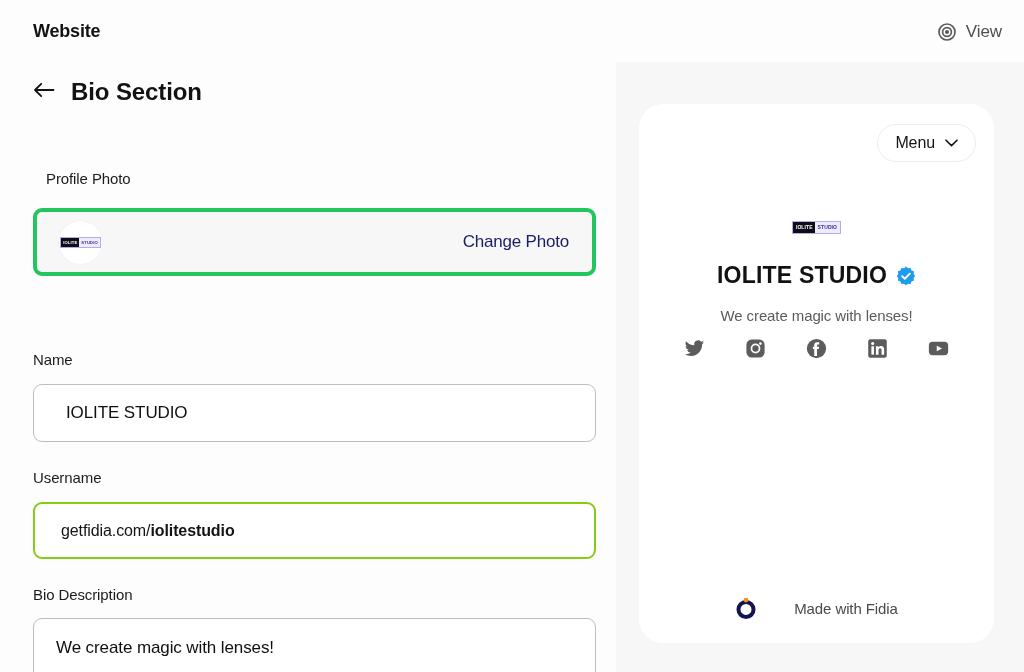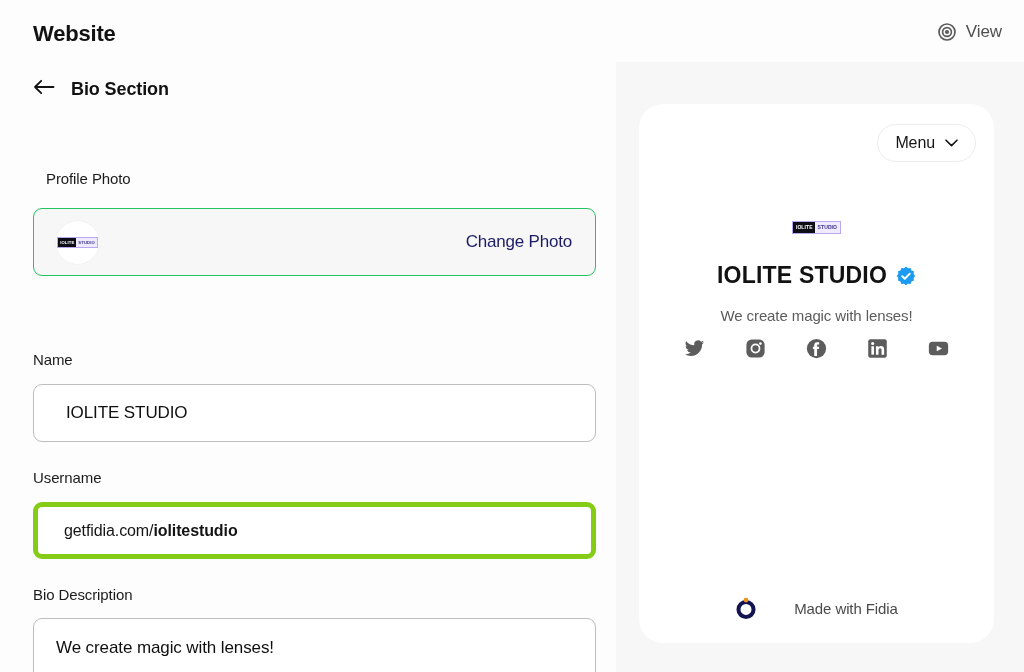--- a/index.html
+++ b/index.html
@@ -9,45 +9,45 @@
     font-family: "Liberation Sans", sans-serif;
     overflow: hidden;
     -webkit-font-smoothing: antialiased;
   }
   .page { position: relative; width: 1024px; height: 672px; background:#fdfdfd; }
 
   
   .header { position:absolute; left:0; top:0; width:1024px; height:62px; }
   .app-title {
     position:absolute; left:33px; top:21px;
-    font-size:22px; font-weight:700; color:#121212; letter-spacing:-0.2px;
+    font-size:18px; font-weight:700; color:#121212; letter-spacing:-0.2px;
   }
   .header-actions { position:absolute; right:22px; top:22px; display:flex; align-items:center; gap:26px;flex-direction:column; }
   .hdr-btn { display:flex; align-items:center; gap:9px; color:#5c5c5c; cursor:pointer; }
   .hdr-btn .lbl { font-size:17px; font-weight:400; color:#4f4f4f; letter-spacing:-0.1px; }
   .hdr-ico { width:20px; height:20px; display:block; }
 
   
   .left { position:absolute; left:0; top:62px; width:616px; height:610px; background:#fdfdfd; }
   .back-row { position:absolute; left:33px; top:16px; display:flex; align-items:center; gap:16px; cursor:pointer;}
   .back-arrow { width:22px; height:18px; }
-  .section-title { font-size:18px; font-weight:700; color:#121212; letter-spacing:-0.1px; }
+  .section-title { font-size:24px; font-weight:700; color:#121212; letter-spacing:-0.1px; }
   .section-sub {
     position:absolute; left:33px; top:58px;
     font-size:17px; color:#7b7b7b; font-weight:400; letter-spacing:-0.1px;
   }
 
   .field-label {
     font-size:15px; color:#1b1b1b; font-weight:400; letter-spacing:-0.1px;
   }
 
   .photo-label { position:absolute; left:33px; top:108px;margin-left:13px; }
   .photo-box {
     position:absolute; left:33px; top:146px; width:563px; height:68px;
-    background:#f7f7f7; border:1px solid #22c55e; border-radius:9px;
+    background:#f7f7f7; border:4px solid #22c55e; border-radius:9px;
     display:flex; align-items:center; justify-content:space-between;
     padding:0 23px 0 22px;
   }
   .avatar {
     width:43px; height:43px; border-radius:50%; background:#fff;
     display:flex; align-items:center; justify-content:center;
     box-shadow:0 0 0 1px rgba(0,0,0,0.02);
   }
   .wordmark {
     display:flex; align-items:stretch; border:1px solid #b9a8ef;
@@ -67,21 +67,21 @@
   .name-input {
     position:absolute; left:33px; top:322px; width:563px; height:58px;
     border:1px solid #bdbdbd; border-radius:9px; background:#fff;
     font-family:"Liberation Sans", sans-serif;
     font-size:17px; color:#0f0f0f; padding:0 32px; letter-spacing:-0.1px;
   }
 
   .user-label { position:absolute; left:33px; top:407px; }
   .user-box {
     position:absolute; left:33px; top:440px; width:563px; height:57px;
-    border:5px solid #84cc16; border-radius:9px; background:#fff;
+    border:2px solid #84cc16; border-radius:9px; background:#fff;
     display:flex; align-items:center; padding:0 26px;
     font-size:16px; color:#141414; letter-spacing:-0.1px;
   }
   .user-box .u-domain { font-weight:400; }
   .user-box .u-handle { font-weight:700; }
 
   .bio-label { position:absolute; left:33px; top:524px; }
   .bio-box {
     position:absolute; left:33px; top:556px; width:563px; height:120px;
     border:1px solid #bdbdbd; border-radius:9px; background:#fff;

